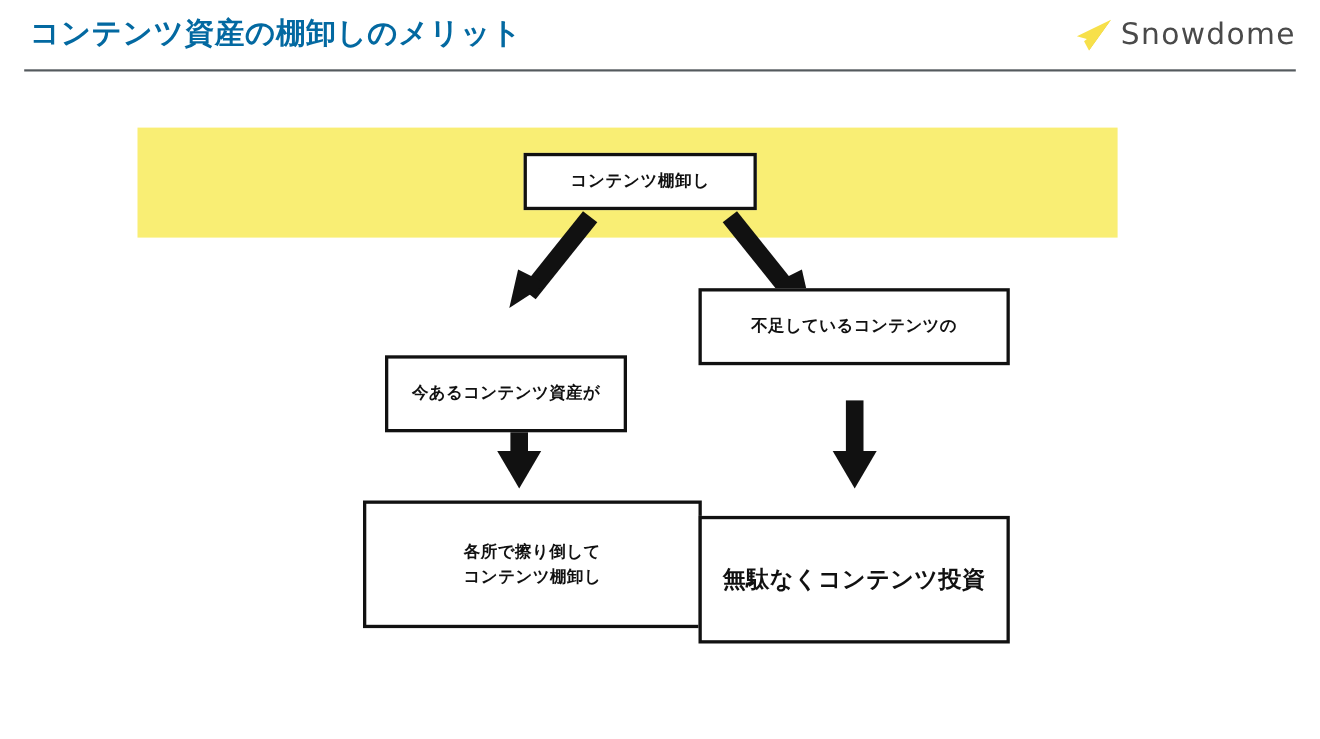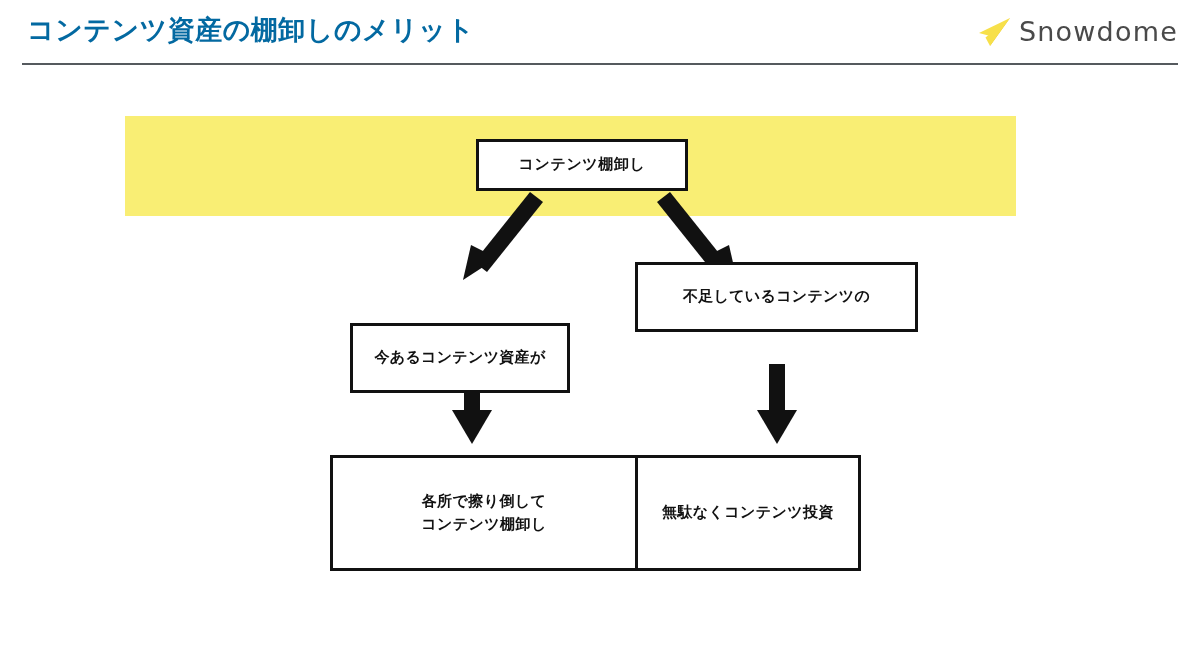--- a/index.html
+++ b/index.html
@@ -113,24 +113,24 @@
   .box-bot-left {
     left: 330px;
     top: 455px;
     width: 308px;
     height: 116px;
     font-size: 15px;
     letter-spacing: 0.4px;
   }
   .box-bot-right {
     left: 635px;
-    top: 455px;
-    width: 226px;
+    top: 469px;
+    width: 283px;
     height: 116px;
-    font-size: 15px;
+    font-size: 21px;
     letter-spacing: 0.4px;
   }
 
   
   .arrows {
     position: absolute;
     left: 0;
     top: 0;
     width: 1200px;
     height: 672px;

